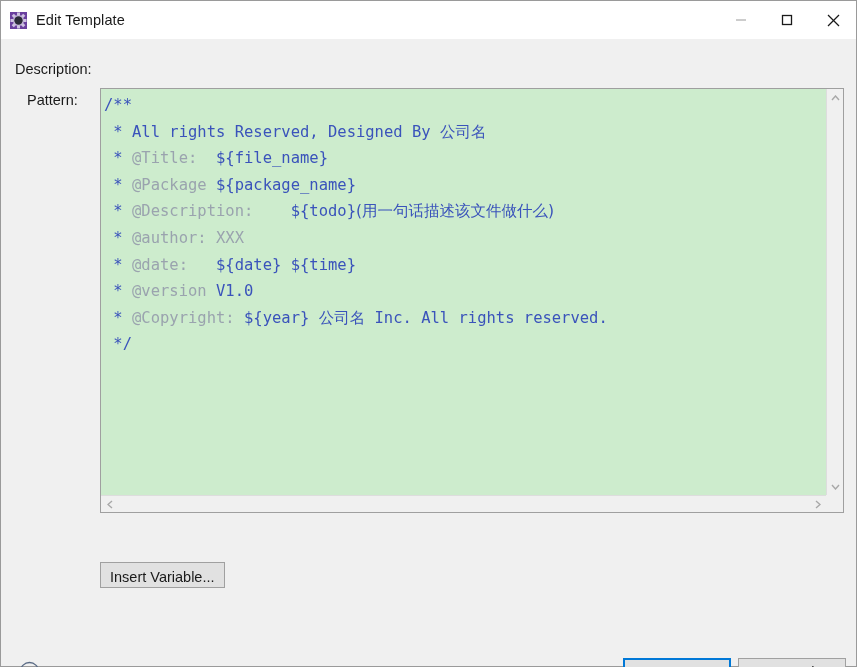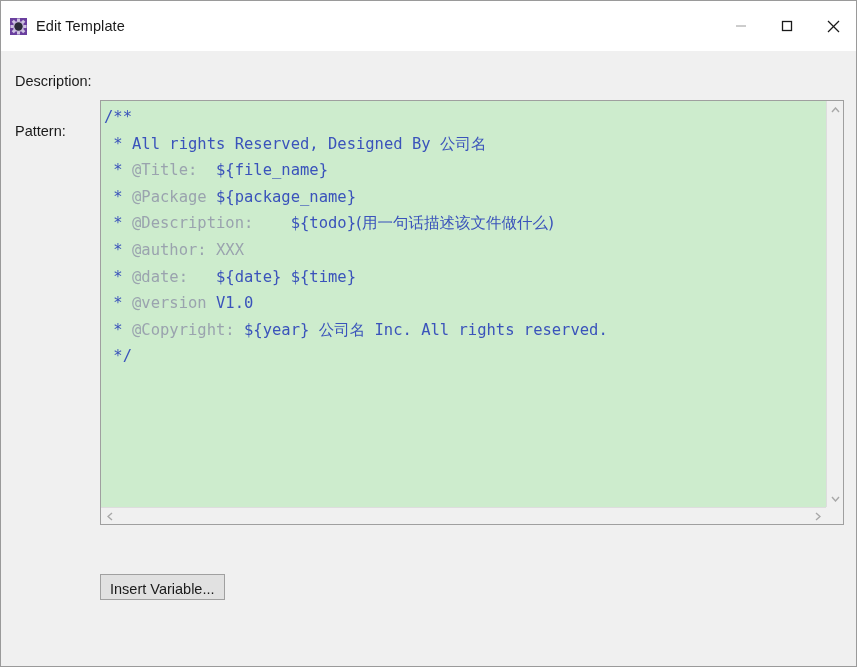--- a/index.html
+++ b/index.html
@@ -21,21 +21,21 @@
     inset: 0;
     background: #f0f0f0;
     border: 1px solid #9a9a9a;
     box-sizing: border-box;
     display: flex;
     flex-direction: column;
   }
 
   
   #titlebar {
-    height: 50px;
+    height: 38px;
     background: #ffffff;
     display: flex;
     align-items: center;
     flex: 0 0 auto;
     position: relative;
   }
   #title-icon {
     width: 17px;
     height: 17px;
     margin-left: 9px;
@@ -93,25 +93,24 @@
     font-family: "Liberation Sans", sans-serif;
     font-size: 14.5px;
     color: #1a1a1a;
     padding: 0 4px;
     outline: none;
   }
 
   
   #pattern-label {
     position: absolute;
-    left: 14px;
+    left: 26px;
     top: 53px;
     font-size: 14.5px;
     color: #1a1a1a;
-    margin-top: 19px;
   }
 
   
   #pattern-shell {
     position: absolute;
     left: 99px;
     top: 49px;
     width: 744px;
     height: 425px;
     box-sizing: border-box;

